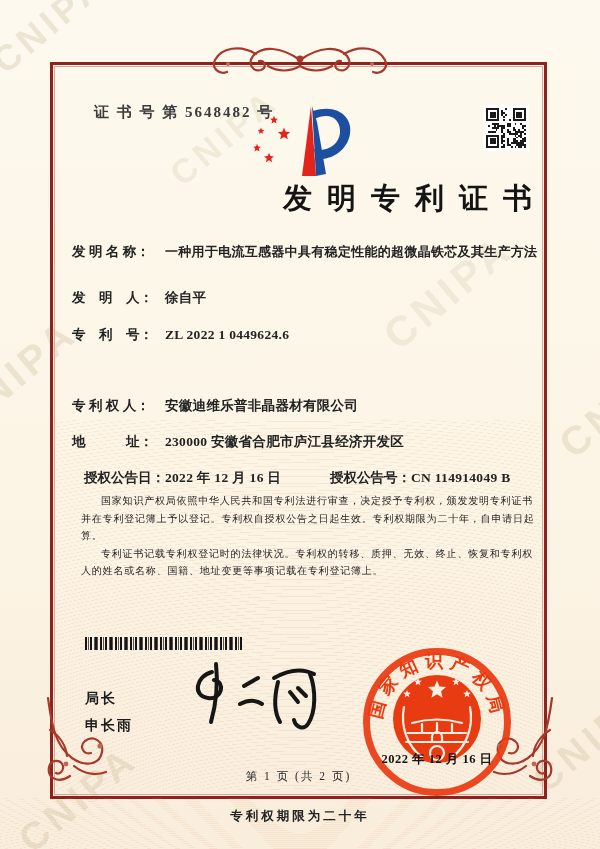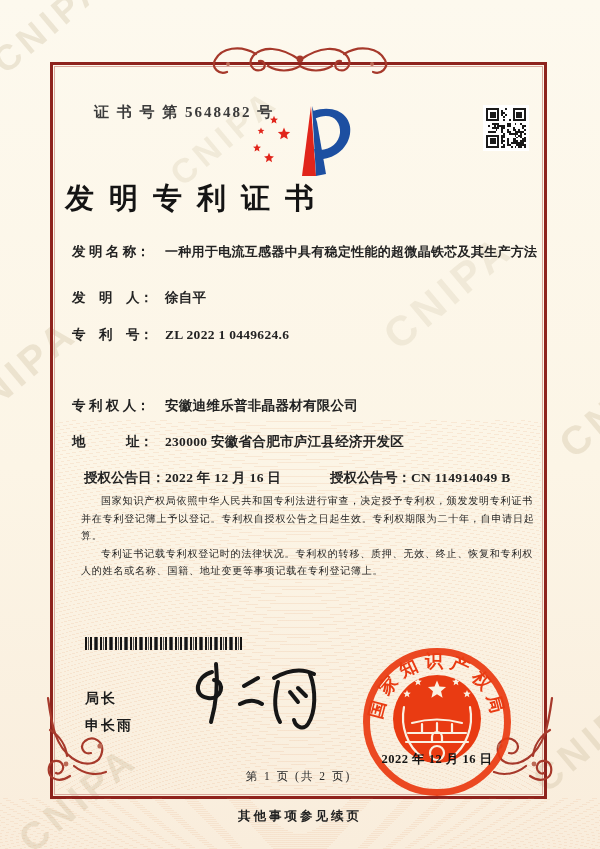--- a/index.html
+++ b/index.html
@@ -41,21 +41,21 @@
   .fl-left{left:40px;top:696px;}
   .fl-right{left:486px;top:696px;transform:scaleX(-1);}
 
   
   .certno{position:absolute;left:72px;top:103px;font-size:15px;color:#3b3b3b;
           letter-spacing:2px;font-weight:600;margin-left:22px;}
   .logo{position:absolute;left:250px;top:102px;width:104px;height:80px;}
   .qr{position:absolute;left:483px;top:105px;width:46px;height:46px;background:#fff;
       padding:3px;box-sizing:border-box;}
   .qr svg{width:100%;height:100%;shape-rendering:crispEdges;}
-  .title{position:absolute;left:50px;top:179px;width:497px;text-align:left;
+  .title{position:absolute;left:50px;top:179px;width:497px;text-align:right;
          font-size:29px;font-weight:bold;color:#141414;letter-spacing:15px;
          padding-left:15px;box-sizing:border-box;}
 
   
   .frow{position:absolute;left:72px;font-size:13.5px;color:#232323;white-space:nowrap;}
   .flabel{display:inline-block;min-width:93px;font-weight:bold;}
   .fvalue{font-weight:bold;letter-spacing:0.3px;}
   .r1{top:243px;} .r1 .fvalue{font-size:13px;}
   .r2{top:289px;} .r3{top:326px;font-family:Liberation Serif, serif;} .r4{top:362px;}
   .r5{top:397px;} .r6{top:433px;} .r7{top:469px;text-align:right;}
@@ -364,15 +364,15 @@
     <polygon points="45.00,11.50 47.51,17.54 54.04,18.06 49.07,22.32 50.58,28.69 45.00,25.27 39.42,28.69 40.93,22.32 35.96,18.06 42.49,17.54" fill="#fbf1e2"></polygon>
         <polygon points="26.00,9.00 27.06,11.54 29.80,11.76 27.71,13.56 28.35,16.24 26.00,14.80 23.65,16.24 24.29,13.56 22.20,11.76 24.94,11.54" fill="#fbf1e2"></polygon>
         <polygon points="15.00,21.00 16.06,23.54 18.80,23.76 16.71,25.56 17.35,28.24 15.00,26.80 12.65,28.24 13.29,25.56 11.20,23.76 13.94,23.54" fill="#fbf1e2"></polygon>
         <polygon points="64.00,9.00 65.06,11.54 67.80,11.76 65.71,13.56 66.35,16.24 64.00,14.80 61.65,16.24 62.29,13.56 60.20,11.76 62.94,11.54" fill="#fbf1e2"></polygon>
         <polygon points="75.00,21.00 76.06,23.54 78.80,23.76 76.71,25.56 77.35,28.24 75.00,26.80 72.65,28.24 73.29,25.56 71.20,23.76 73.94,23.54" fill="#fbf1e2"></polygon>
       </svg>
     <div class="seal-date">2022 年 12 月 16 日</div>
   </div>
 
   <div class="pageinfo">第 1 页 (共 2 页)</div>
-  <div class="contnote">其他事项参见续页</div>
+  <div class="contnote">专利权期限为二十年</div>
 
 </div>
 
 </body></html>

